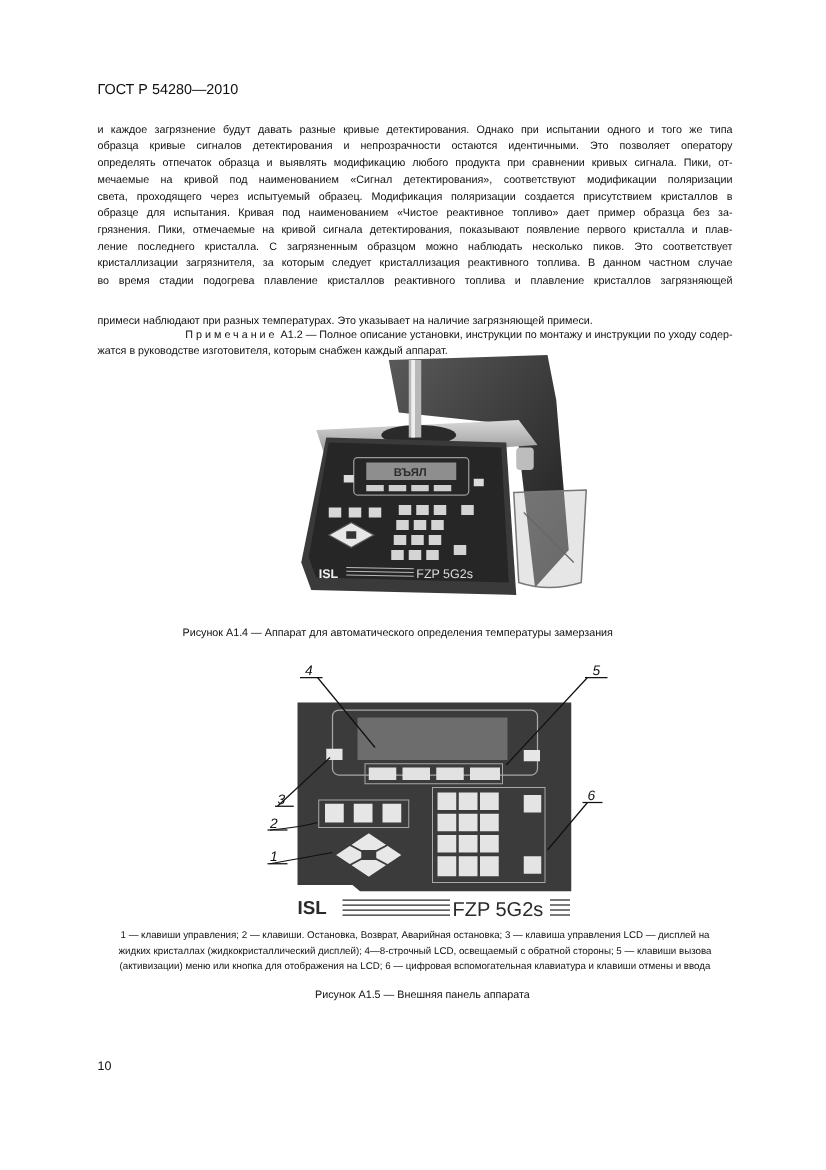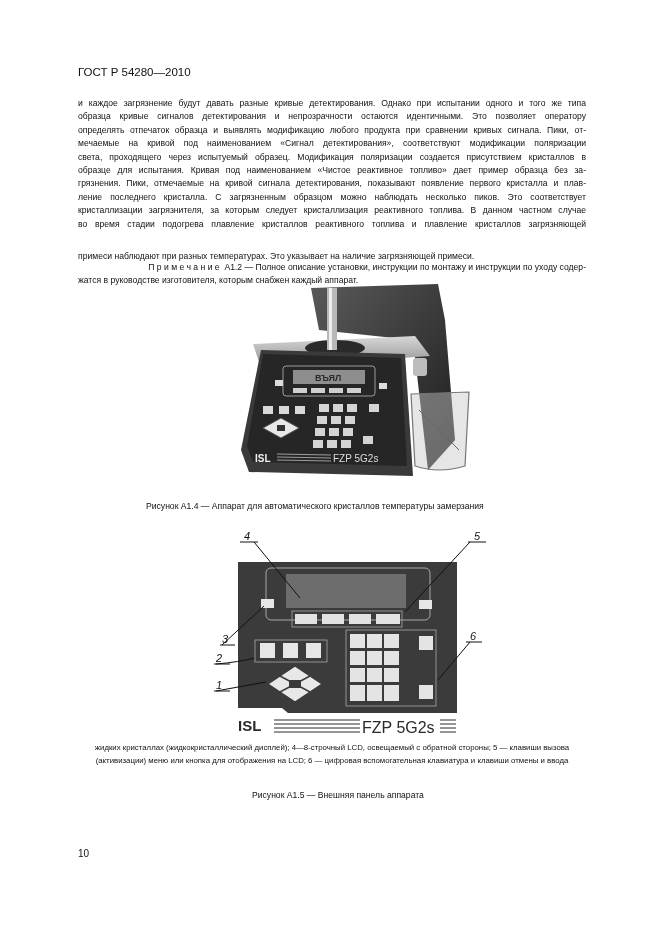--- a/index.html
+++ b/index.html
@@ -108,21 +108,21 @@
         <line x1="54" y1="180" x2="108" y2="181"></line>
     </g>
     <text x="110" y="182" font-size="10" fill="#dddddd" font-family="Liberation Sans, sans-serif">FZP 5G2s</text>
 
     <rect x="190" y="78" width="14" height="18" rx="3" fill="#bdbdbd"></rect>
 
     <path d="M188,114 L246,112 L242,186 Q216,194 192,186 Z" fill="rgba(200,200,200,0.45)" stroke="#777" stroke-width="1.2"></path>
     <path d="M196,130 L236,170" stroke="#666" stroke-width="1"></path>
   </svg>
 </div>
-<div class="cap" style="left:146px; top:501px;">Рисунок А1.4 — Аппарат для автоматического кристаллов температуры замерзания</div>
+<div class="cap" style="left:146px; top:501px;">Рисунок А1.4 — Аппарат для автоматического определения температуры замерзания</div>
 
 <div class="fig2">
   <svg width="300" height="210" viewBox="0 0 300 210">
 
     <polygon points="38,32 257,32 257,183 88,183 82,178 38,178" fill="#3b3b3b"></polygon>
 
     <rect x="66" y="38" width="164" height="52" rx="5" fill="none" stroke="#a8a8a8" stroke-width="1"></rect>
     <rect x="86" y="44" width="120" height="34" fill="#6d6d6d"></rect>
 
     <rect x="61" y="69" width="13" height="9" fill="#e6e6e6"></rect>
@@ -194,18 +194,19 @@
       <text x="274" y="10">5</text>
       <text x="22" y="113">3</text>
       <text x="16" y="132">2</text>
       <text x="16" y="159">1</text>
       <text x="270" y="110">6</text>
     </g>
   </svg>
 </div>
 
 <div class="legend">
+  <span class="line">1 — клавиши управления; 2 — клавиши. Остановка, Возврат, Аварийная остановка; 3 — клавиша управления LCD — дисплей на</span>
   <span class="line">жидких кристаллах (жидкокристаллический дисплей); 4—8-строчный LCD, освещаемый с обратной стороны; 5 — клавиши вызова</span>
   <span class="line">(активизации) меню или кнопка для отображения на LCD; 6 — цифровая вспомогательная клавиатура и клавиши отмены и ввода</span>
 </div>
 <div class="cap" style="left:252px; top:790px;">Рисунок А1.5 — Внешняя панель аппарата</div>
 
 <div class="pagenum">10</div>
 
 </body></html>

